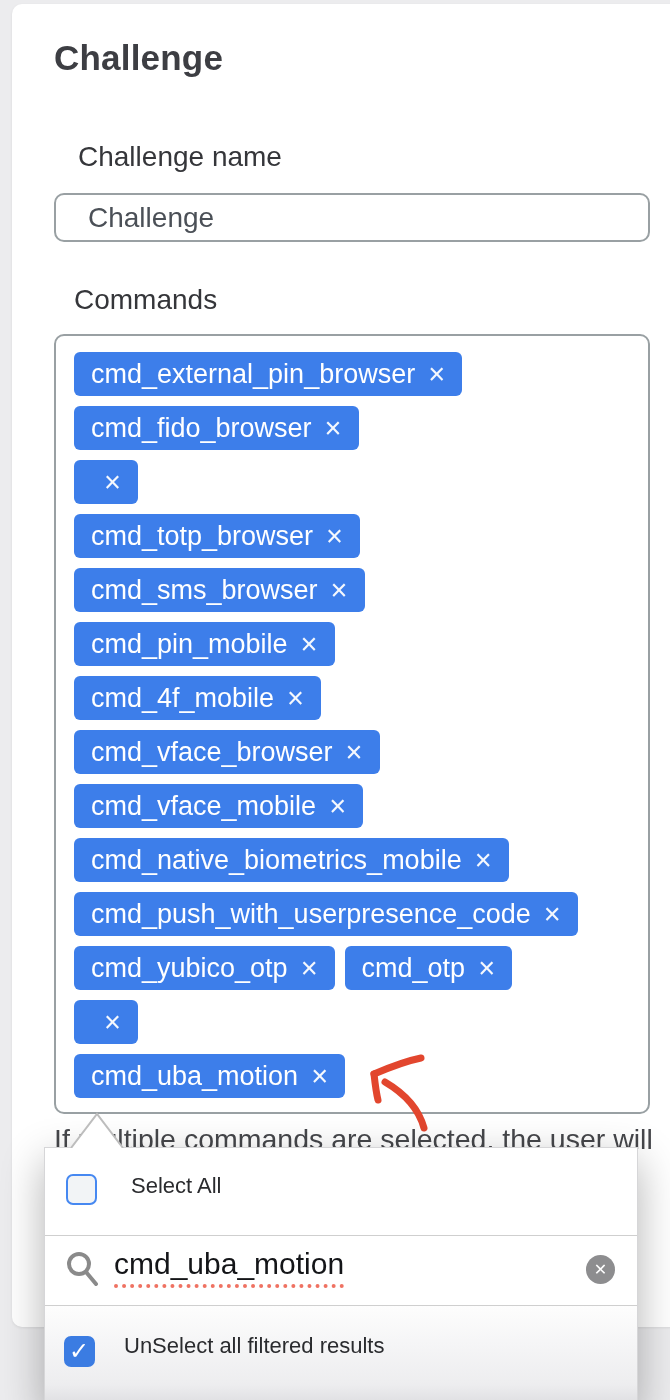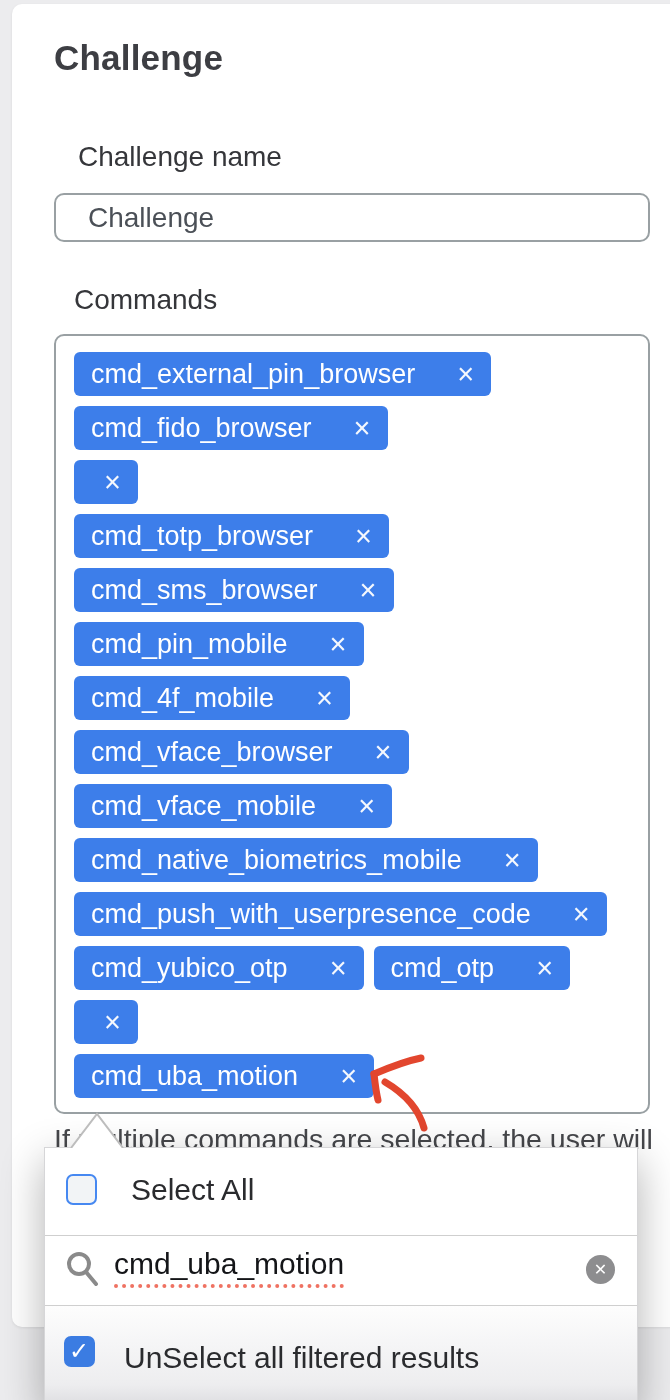--- a/index.html
+++ b/index.html
@@ -32,21 +32,21 @@
   }
   .commands-box{
     position:absolute; left:42px; top:330px; width:596px; height:780px;
     box-sizing:border-box; border:2px solid #99a0a3; border-radius:10px;
     padding:16px 18px; overflow:hidden; background:#fff;
   }
   .chip-row{display:flex; gap:10px; margin-bottom:10px;}
   .chip{
     display:inline-flex; align-items:center; height:44px;
     padding:0 17px; border-radius:6px; background:#3d7eea; color:#ffffff;
-    font-size:27px; white-space:nowrap;gap:29px;
+    font-size:27px; white-space:nowrap;
   }
   .chip-x{
     margin-left:13px; font-size:29px; line-height:1; opacity:.95; cursor:pointer;
     font-weight:400;
   }
   .help-text{
     position:absolute; left:42px; top:1119px; width:600px;
     font-size:28.5px; color:#46474b; white-space:nowrap; overflow:hidden;
   }
   
@@ -71,24 +71,24 @@
   .checkbox.unchecked{border:2px solid #4688f1; background:#f2f4f6;}
   .checkbox.checked{background:#3b7ce2; border:2px solid #3b7ce2;}
   .checkbox .check-glyph{
     display:none; color:#fff; font-size:24px; font-weight:700;
     position:absolute; left:3px; top:-1px;
   }
   .checkbox.checked .check-glyph{display:block;}
   #selectall-box{left:21px; top:26px;}
   #unselect-box{left:19px; top:30px;}
   .cb-label{
-    position:absolute; font-size:30px; color:#2a2b2e; white-space:nowrap;
+    position:absolute; font-size:22px; color:#2a2b2e; white-space:nowrap;
   }
   #selectall-label{left:86px; top:25px;}
-  #unselect-label{left:79px; top:35px;}
+  #unselect-label{left:79px; top:27px;}
   .search-icon-svg{position:absolute; left:21px; top:15px;}
   .search-value{
     position:absolute; left:69px; top:11px; font-size:30px; color:#141518;
     white-space:nowrap; cursor:text;
   }
   .search-value .squiggle{
     display:inline-block; border-bottom:4px dotted #ef7262; padding-bottom:3px;
   }
   .clear-btn{
     position:absolute; right:22px; top:19px; width:29px; height:29px;

